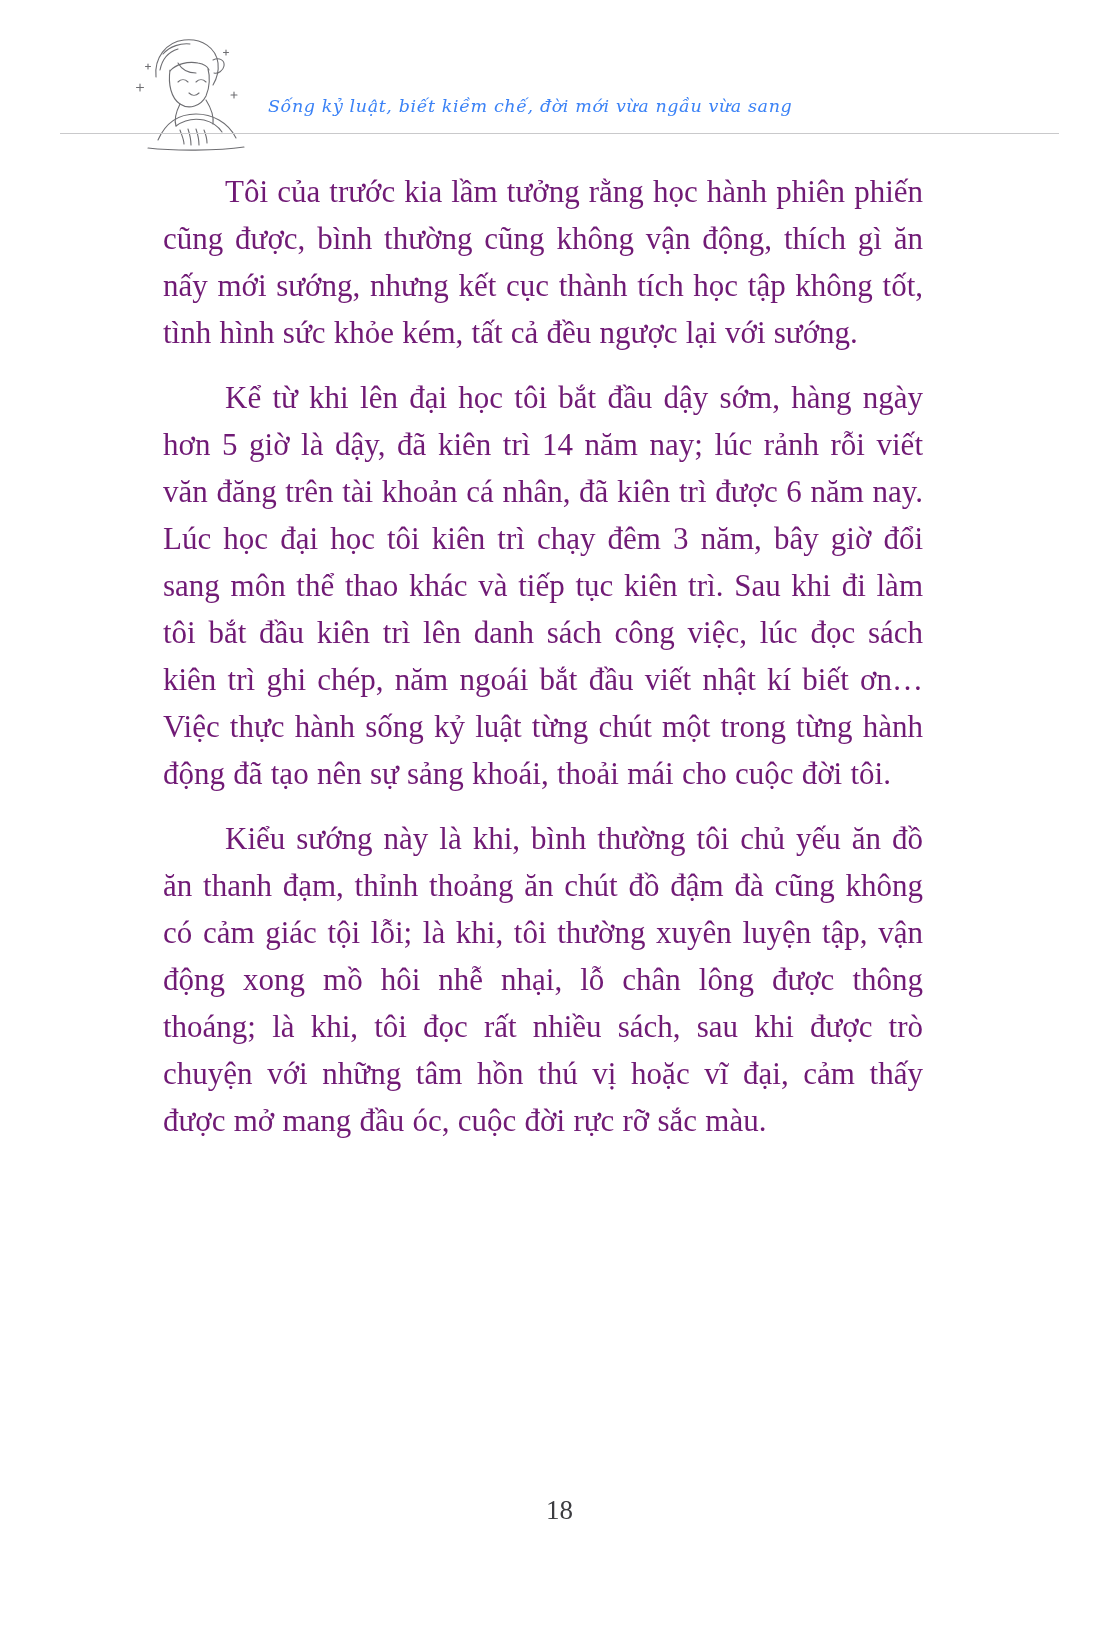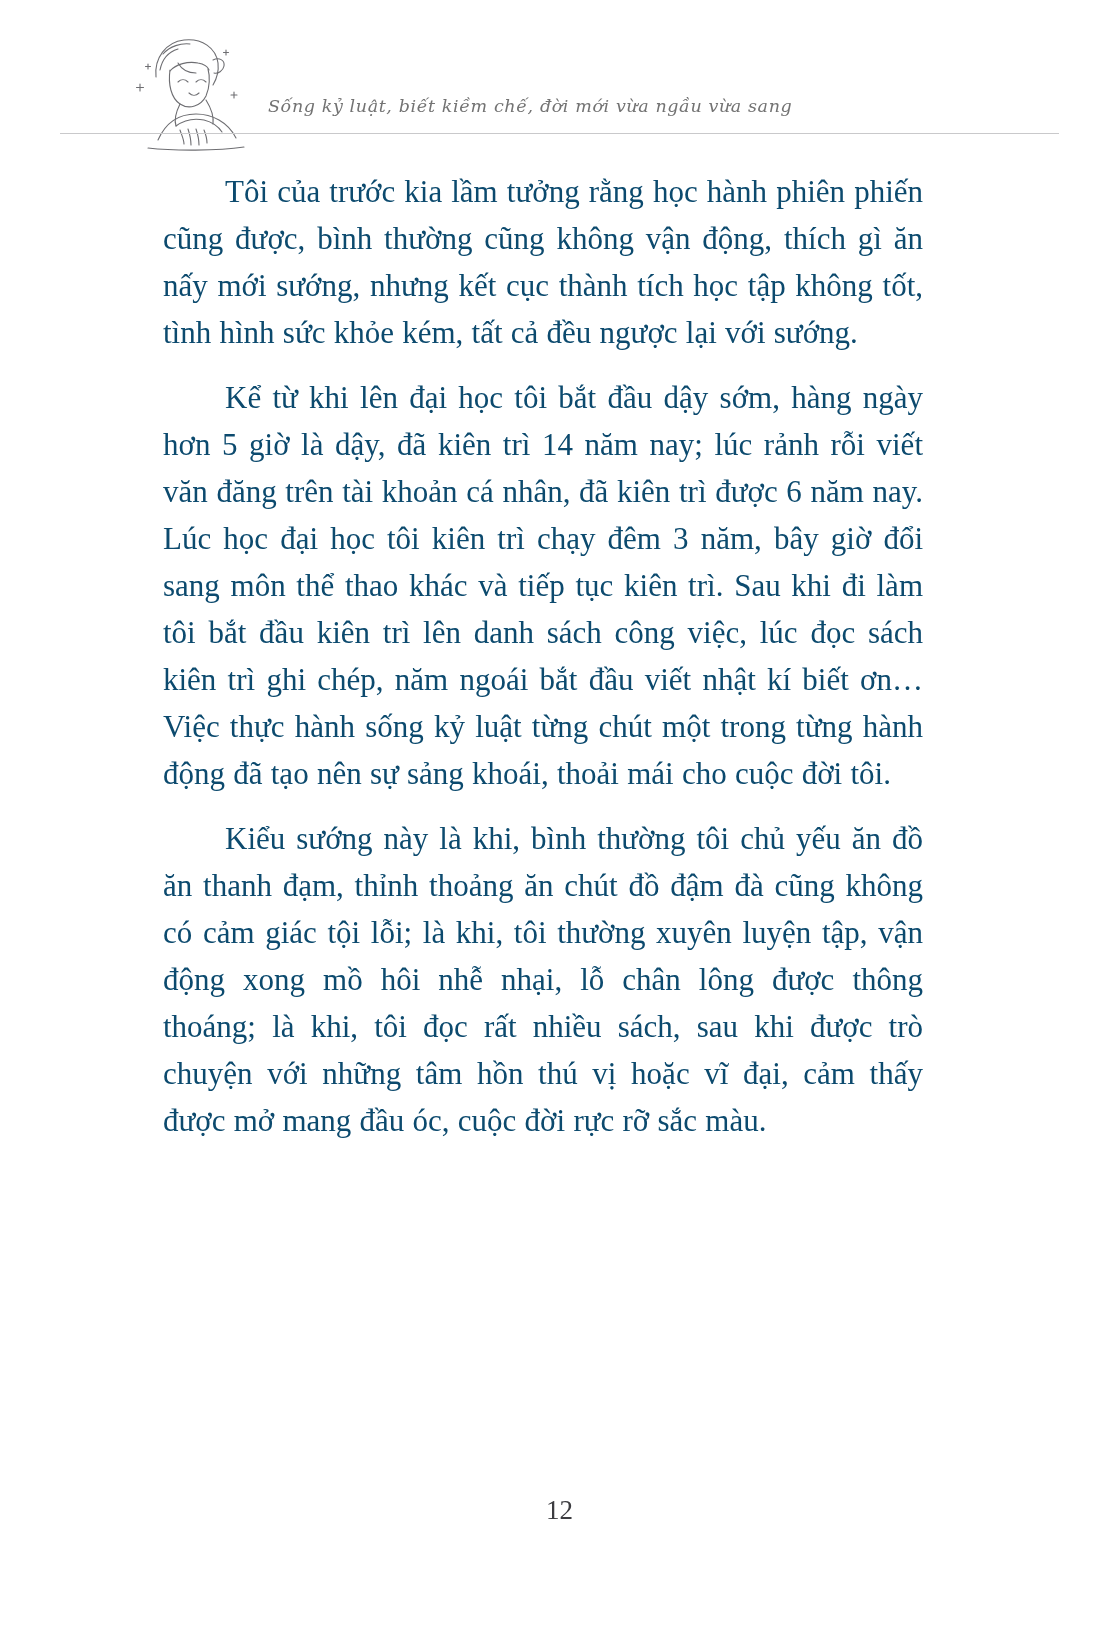--- a/index.html
+++ b/index.html
@@ -48,40 +48,40 @@
   }
 
   .running-title {
     position: absolute;
     left: 168px;
     top: 66px;
     font-family: "DejaVu Serif", serif;
     font-size: 17.5px;
     font-style: italic;
     letter-spacing: 0.6px;
-    color: #737373;
+    color: #3b82f6;
     white-space: nowrap;
   }
 
   
   .content {
     position: absolute;
     top: 168px;
     left: 163px;
     width: 760px;
   }
 
   .para {
     font-size: 31px;
     line-height: 47px;
     text-align: justify;
     text-justify: inter-word;
     margin: 0 0 18px 0;
     text-indent: 62px;
-    color: #0c4a6e;
+    color: #701a75;
     word-spacing: 0.5px;
   }
 
   .para:last-child {
     margin-bottom: 0;
   }
 
   
   .page-number {
     position: absolute;
@@ -142,15 +142,15 @@
   </div>
 
   <div class="header-rule"></div>
 
   <div class="content">
     <p class="para">Tôi của trước kia lầm tưởng rằng học hành phiên phiến cũng được, bình thường cũng không vận động, thích gì ăn nấy mới sướng, nhưng kết cục thành tích học tập không tốt, tình hình sức khỏe kém, tất cả đều ngược lại với sướng.</p>
     <p class="para">Kể từ khi lên đại học tôi bắt đầu dậy sớm, hàng ngày hơn 5 giờ là dậy, đã kiên trì 14 năm nay; lúc rảnh rỗi viết văn đăng trên tài khoản cá nhân, đã kiên trì được 6 năm nay. Lúc học đại học tôi kiên trì chạy đêm 3 năm, bây giờ đổi sang môn thể thao khác và tiếp tục kiên trì. Sau khi đi làm tôi bắt đầu kiên trì lên danh sách công việc, lúc đọc sách kiên trì ghi chép, năm ngoái bắt đầu viết nhật kí biết ơn… Việc thực hành sống kỷ luật từng chút một trong từng hành động đã tạo nên sự sảng khoái, thoải mái cho cuộc đời tôi.</p>
     <p class="para">Kiểu sướng này là khi, bình thường tôi chủ yếu ăn đồ ăn thanh đạm, thỉnh thoảng ăn chút đồ đậm đà cũng không có cảm giác tội lỗi; là khi, tôi thường xuyên luyện tập, vận động xong mồ hôi nhễ nhại, lỗ chân lông được thông thoáng; là khi, tôi đọc rất nhiều sách, sau khi được trò chuyện với những tâm hồn thú vị hoặc vĩ đại, cảm thấy được mở mang đầu óc, cuộc đời rực rỡ sắc màu.</p>
   </div>
 
-  <div class="page-number">12</div>
+  <div class="page-number">18</div>
 
 </div>
 
 </body></html>

